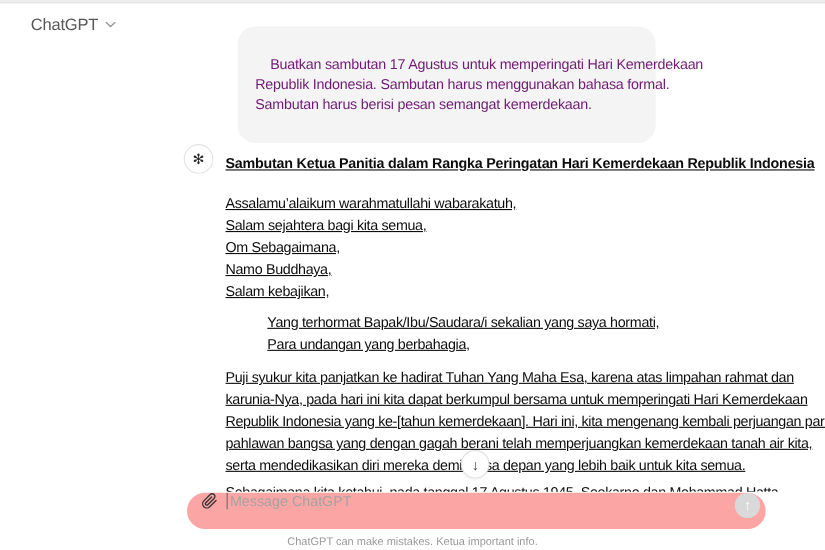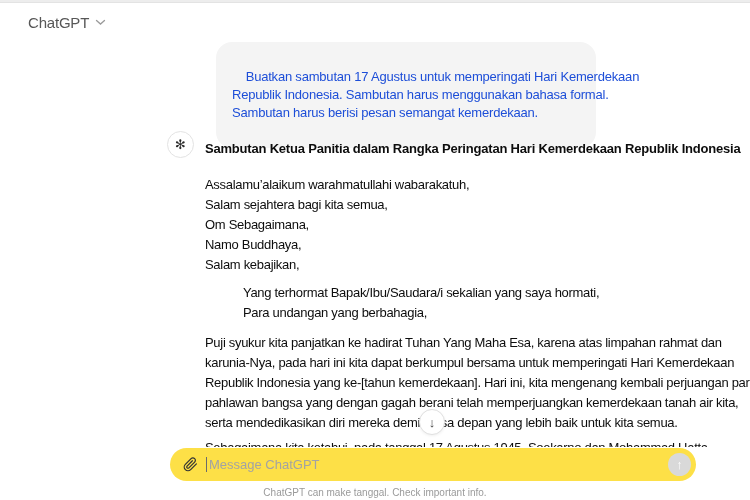--- a/index.html
+++ b/index.html
@@ -7,46 +7,46 @@
     font-family:"Liberation Sans","DejaVu Sans",sans-serif; }
   .app { position:relative; width:646px; height:500px; background:#fff; }
 
   .top-strip { position:absolute; top:0; left:0; width:750px; height:3px;
     background:#ededed; border-bottom:1px solid #e3e3e3; }
 
   .model-switcher { position:absolute; top:10px; left:22px; display:flex; align-items:center;
     gap:6px; background:transparent; border:none; cursor:pointer; padding:4px 6px; border-radius:8px; }
   .model-switcher .title { font-size:15px; color:#575757; letter-spacing:-0.2px; }
 
-  .user-bubble { position:absolute; top:42px; right:50px; max-width:380px;
+  .user-bubble { position:absolute; top:24px; right:50px; max-width:380px;
     background:#f4f4f4; border-radius:16px; padding:8px 16px;
-    font-size:13px; line-height:18px; color:#1d4ed8; letter-spacing:-0.2px; white-space:pre; }
+    font-size:13px; line-height:18px; color:#701a75; letter-spacing:-0.2px; white-space:pre; }
 
   .assistant-avatar { position:absolute; left:167px; top:131px; width:27px; height:27px;
     border:1px solid #e3e3e3; border-radius:50%; display:flex; align-items:center;
     justify-content:center; color:#2a2a2a; font-size:13px; background:#fff; }
 
   .msg-text { position:absolute; left:205px; color:#0d0d0d; font-size:13px;
-    line-height:20px; letter-spacing:-0.3px; white-space:pre; }
+    line-height:20px; letter-spacing:-0.3px; white-space:pre;text-decoration:underline; }
   .msg-heading { top:139px; font-weight:bold; letter-spacing:-0.2px; }
   .msg-greetings { top:175px; }
   .msg-salutation { top:283px;margin-left:38px; }
   .msg-paragraph { top:333px; }
 
   .clipped-wrap { position:absolute; left:205px; top:438px; height:9px; width:520px;
     overflow:hidden; z-index:1; }
   .clipped-wrap .msg-text { position:static; }
 
   .scroll-btn { position:absolute; left:419px; top:409px; width:26px; height:26px;
     border-radius:50%; background:#fff; border:1px solid #e0e0e0; z-index:3;
     display:flex; align-items:center; justify-content:center; cursor:pointer;
     box-shadow:0 1px 3px rgba(0,0,0,0.06); font-size:13px; color:#3f3f3f; padding:0; }
 
   .composer { position:absolute; left:170px; top:448px; width:526px; height:33px;
-    background:#fde047; border-radius:17px; display:flex; align-items:center;
+    background:#fca5a5; border-radius:17px; display:flex; align-items:flex-start;
     padding:0 5px 0 13px; z-index:2; }
   .attach-btn { background:none; border:none; cursor:pointer; display:flex;
     align-items:center; padding:0; margin-right:8px; }
   .caret { width:1px; height:15px; background:#6b6b6b; margin-right:2px; }
   .composer input { flex:1; border:none; outline:none; background:transparent;
     font-family:"Liberation Sans","DejaVu Sans",sans-serif; font-size:13px; color:#0d0d0d; }
   .composer input::placeholder { color:#a3a3a3; }
   .send-btn { width:23px; height:23px; border-radius:50%; background:#d9d9d9; border:none;
     display:flex; align-items:center; justify-content:center; cursor:default;
     color:#ffffff; font-size:13px; font-weight:bold; padding:0; }
@@ -113,15 +113,15 @@
         </svg>
       </span>
     </button>
     <div class="caret"></div>
     <input type="text" value="" placeholder="Message ChatGPT" style="">
     <button class="send-btn">
       <span>↑</span>
     </button>
   </div>
 
-  <div class="footer-note">ChatGPT can make tanggal. Check important info.</div>
+  <div class="footer-note">ChatGPT can make mistakes. Ketua important info.</div>
 
 </div>
 
 </body></html>

